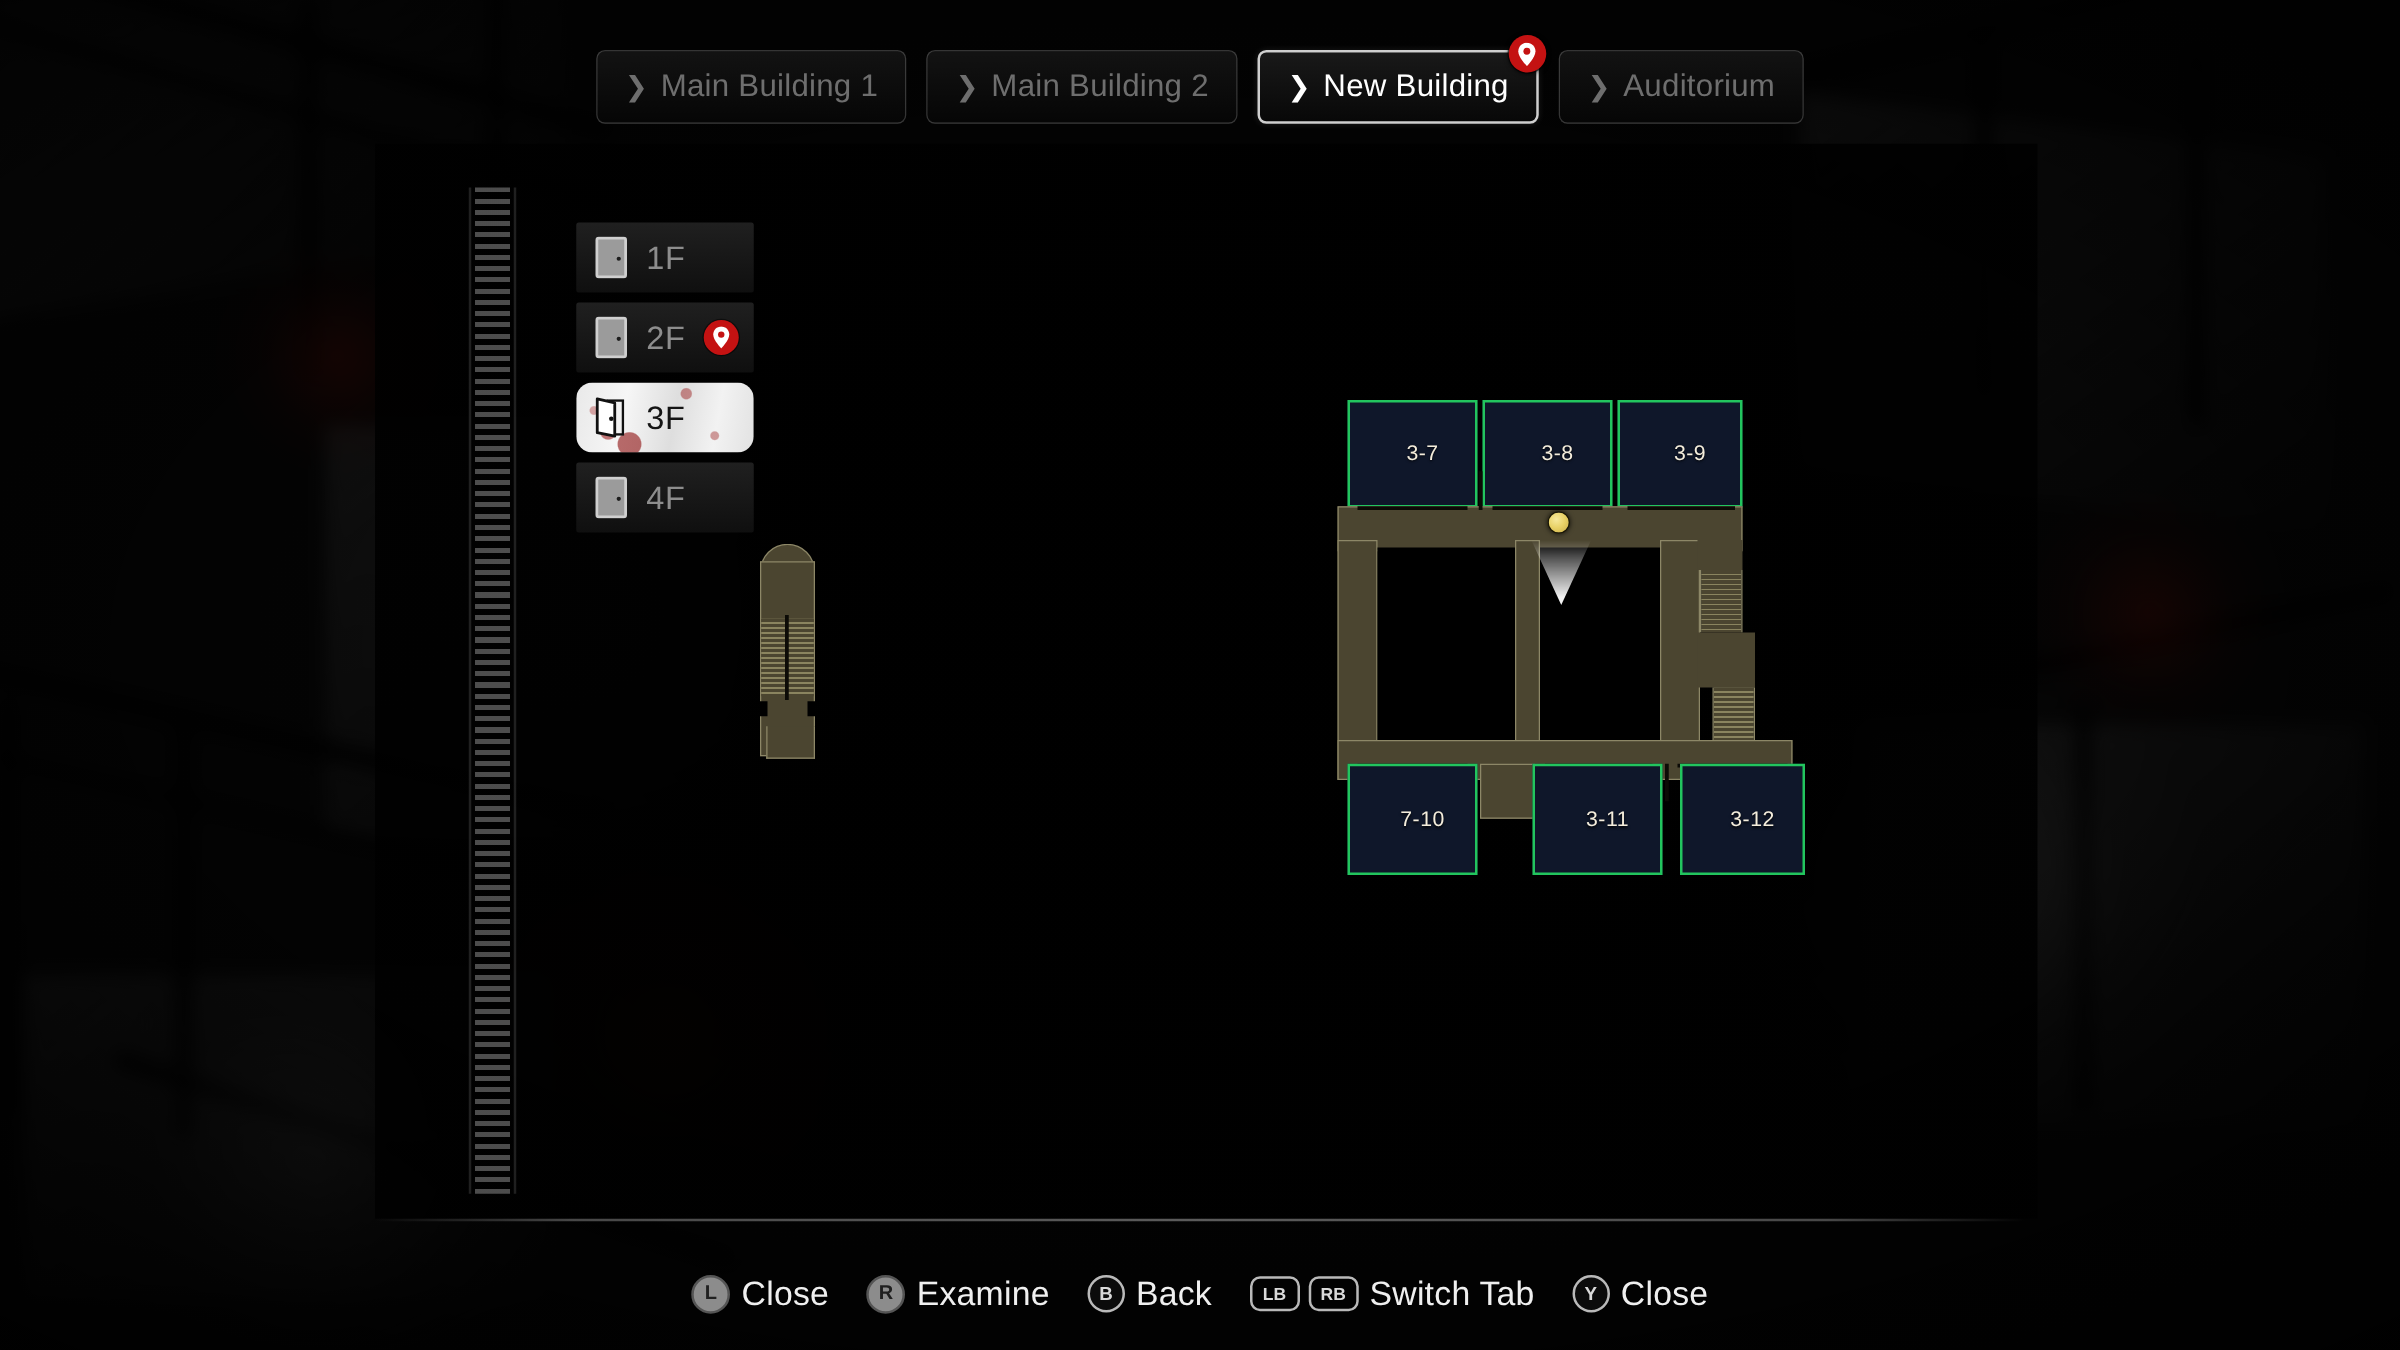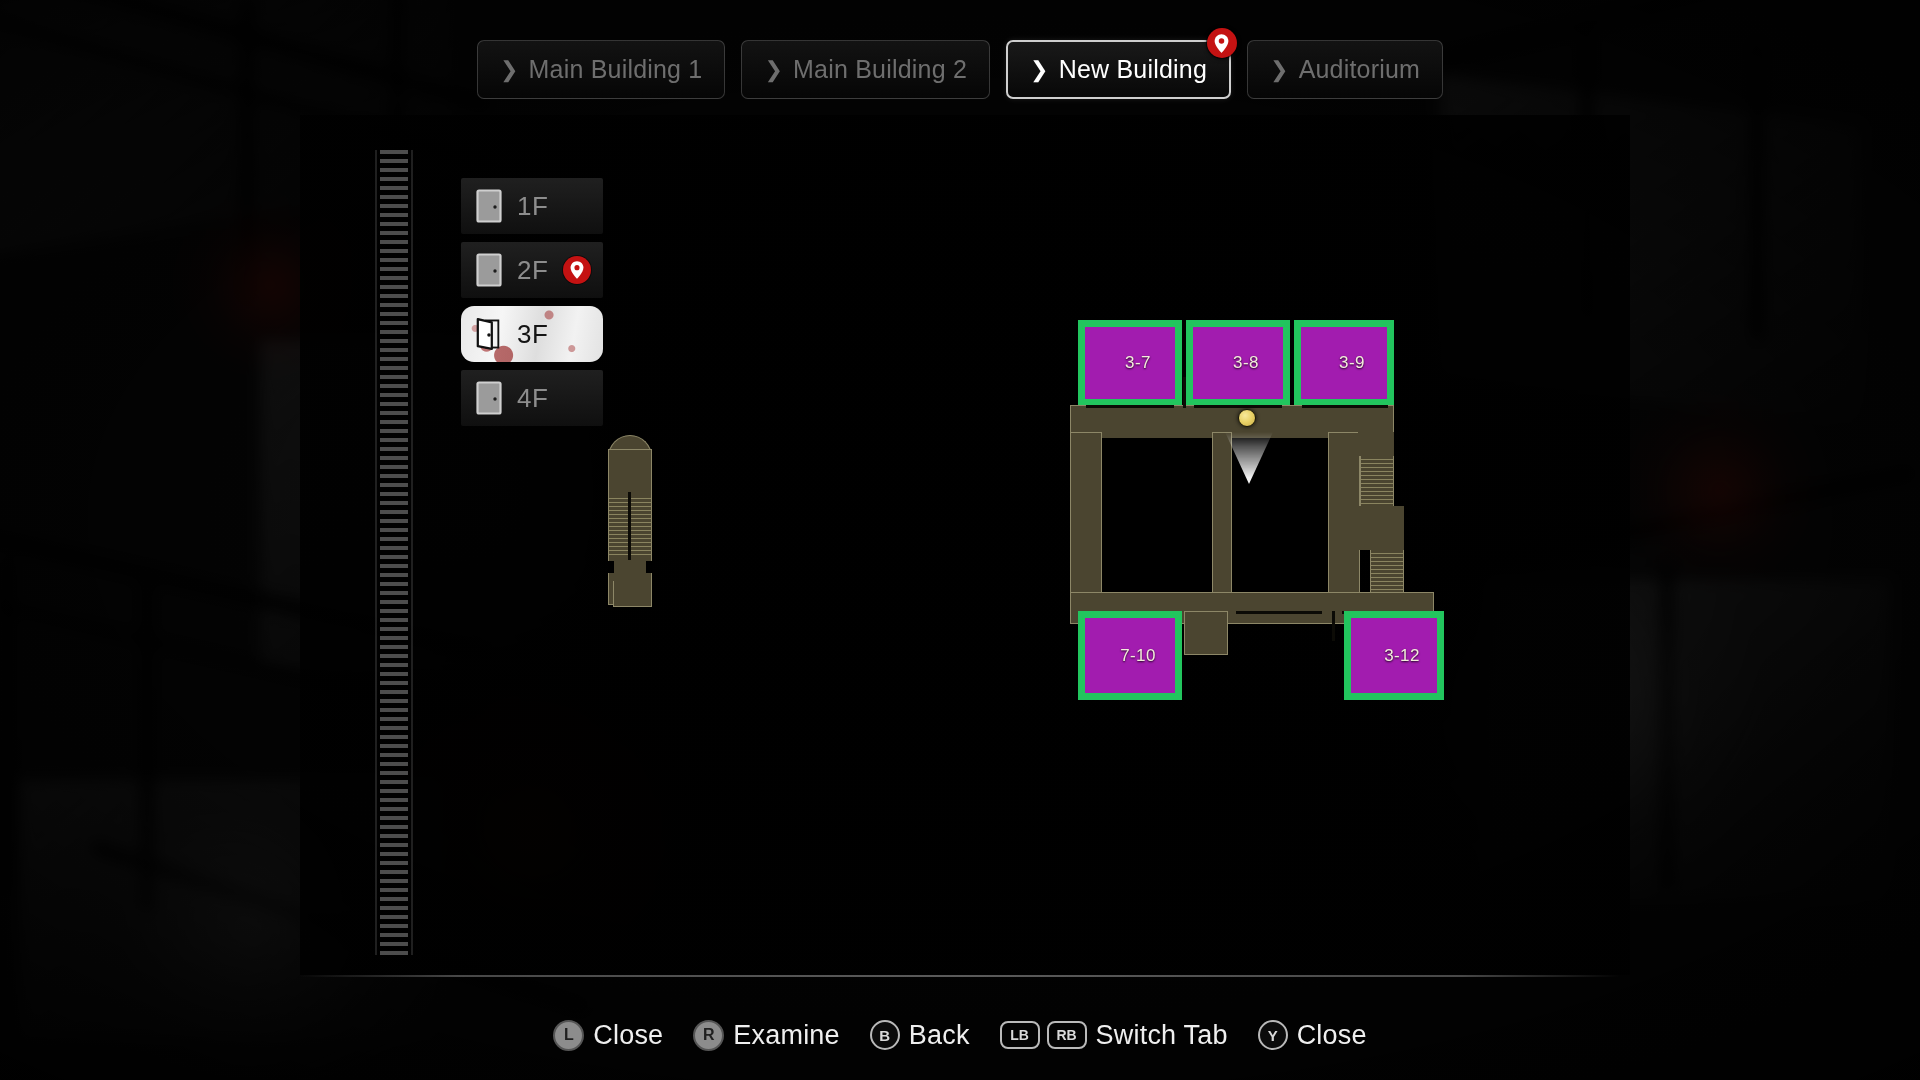--- a/index.html
+++ b/index.html
@@ -152,22 +152,22 @@
   .floorrow.selected .flabel{ color:#141414; }
 
   
   #map{
     position:absolute; left:1070px; top:320px;
     width:450px; height:400px;
     z-index:32;
   }
   .room{
     position:absolute;
-    background:#a21caf;
-    border:7px solid #22c55e;
+    background:#0f172a;
+    border:2px solid #22c55e;
     display:flex; align-items:center; justify-content:center;padding-left:16px;
   }
   .room .rlabel{
     font-size:17px; color:#f4eddc;
     text-shadow:0 1px 2px rgba(0,0,0,.85);
     letter-spacing:.4px;
     user-select:none;
   }
   .corridor{
     position:absolute;
@@ -451,20 +451,23 @@
     <div class="wallline" style="left:16px;  top:291px; width:88px; height:3px;"></div>
     <div class="wallline" style="left:166px; top:291px; width:86px; height:3px;"></div>
     <div class="wallline" style="left:272px; top:291px; width:88px; height:3px;"></div>
     <div class="wallline" style="left:262px; top:291px; width:3px;  height:30px;"></div>
 
     <div class="corridor" style="left:114px; top:291px; width:44px; height:44px;"></div>
 
     <div class="room" style="left:8px;  top:291px; width:104px; height:89px;">
       <span class="rlabel">7-10</span>
     </div>
+    <div class="room" style="left:156px;top:291px; width:104px; height:89px;">
+      <span class="rlabel">3-11</span>
+    </div>
     <div class="room" style="left:274px;top:291px; width:100px; height:89px;">
       <span class="rlabel">3-12</span>
     </div>
   </div>
 
   <div id="player">
     <div class="cone"></div>
     <div class="dot"></div>
   </div>
 

